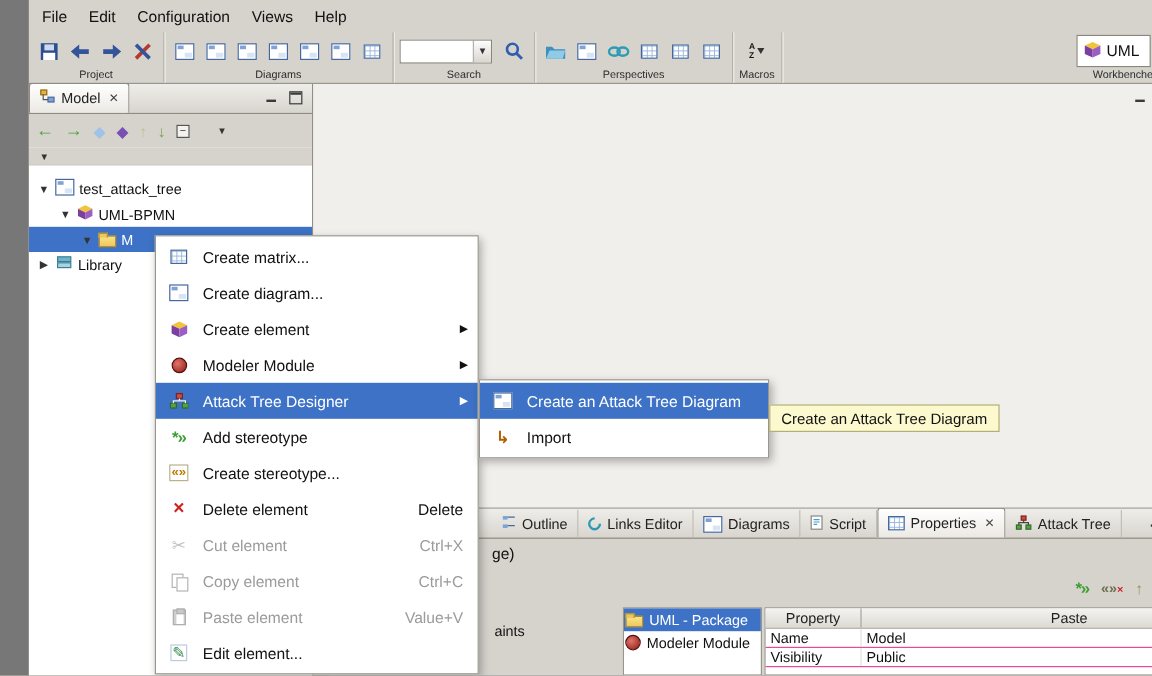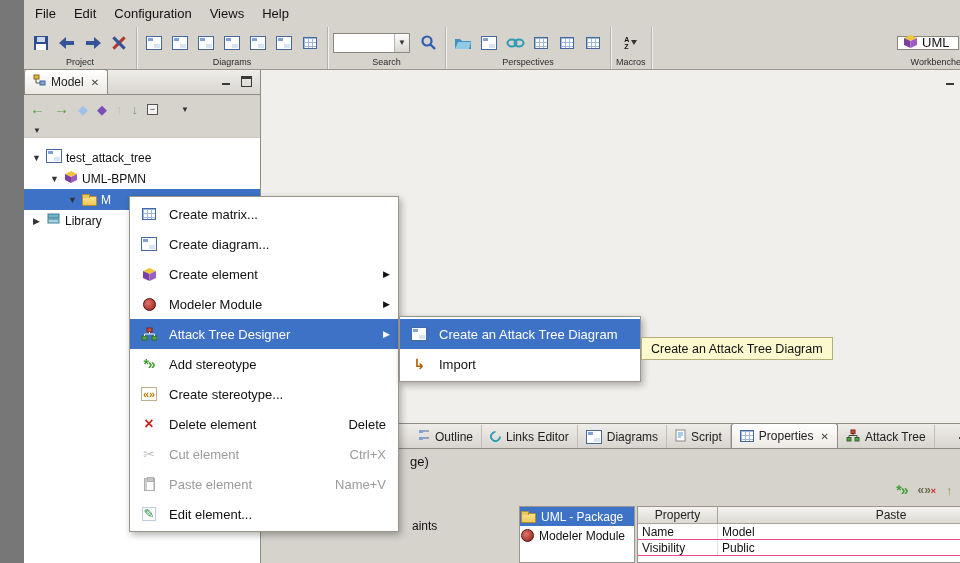--- a/index.html
+++ b/index.html
@@ -23,21 +23,21 @@
   .tbicons { display:flex; align-items:center; gap:2px; height:27px; }
   .tblabel { font-size:9px; text-align:center; color:#2b2b2b; padding-bottom:1px; }
   .tbi { width:24px; height:26px; display:flex; align-items:center; justify-content:center; }
   .spacer { flex:1; }
 
   .scombo { display:flex; align-items:center; border:1px solid #8a867e; background:#fff; height:20px; margin-right:4px; }
   .scombo input { border:none; outline:none; width:60px; height:17px; font-size:12px; font-family:inherit; }
   .sdrop,.wbdrop { background:linear-gradient(#fdfdfd,#d9d6d0); border-left:1px solid #b5b1a9;
            display:flex; align-items:center; justify-content:center; font-size:8px; color:#333; }
   .sdrop { width:15px; height:18px; }
-  .wbcombo { display:flex; align-items:center; background:#fff; border:1px solid #8a867e; height:14px; padding:0 5px; gap:4px; min-width:62px; }
+  .wbcombo { display:flex; align-items:center; background:#fff; border:1px solid #8a867e; height:27px; padding:0 5px; gap:4px; min-width:62px; }
   .wbdrop { width:18px; height:22px; border:1px solid #8a867e; border-left:none; }
 
   .sortic { display:flex; align-items:center; gap:2px; }
   .sortlt { font-size:7px; line-height:7px; font-weight:bold; white-space:pre-line; }
   .tri-dn { width:0; height:0; border-left:3px solid transparent; border-right:3px solid transparent; border-top:5px solid #333; }
 
   
   .mgrid { width:14px; height:12px; border:1px solid #44689d; background-color:#fff; display:inline-block;
            background-image:linear-gradient(#9db8dc 1px,transparent 1px),linear-gradient(90deg,#9db8dc 1px,transparent 1px);
            background-size:4px 4px; }
@@ -511,24 +511,31 @@
     </div>
     <div class="citem dis">
       <span class="cicon">
           <span class="scis">✂</span>
         </span>
       <span>Cut element</span>
       <span class="cshort">Ctrl+X</span>
     </div>
     <div class="citem dis">
       <span class="cicon">
+          <span class="copyic"></span>
+        </span>
+      <span>Copy element</span>
+      <span class="cshort">Ctrl+C</span>
+    </div>
+    <div class="citem dis">
+      <span class="cicon">
           <span class="pasteic"></span>
         </span>
       <span>Paste element</span>
-      <span class="cshort">Name+V</span>
+      <span class="cshort">Value+V</span>
     </div>
     <div class="citem">
       <span class="cicon">
           <span class="pencil">✎</span>
         </span>
       <span>Edit element...</span>
     </div>
   </div>
 
   <div class="smenu">

